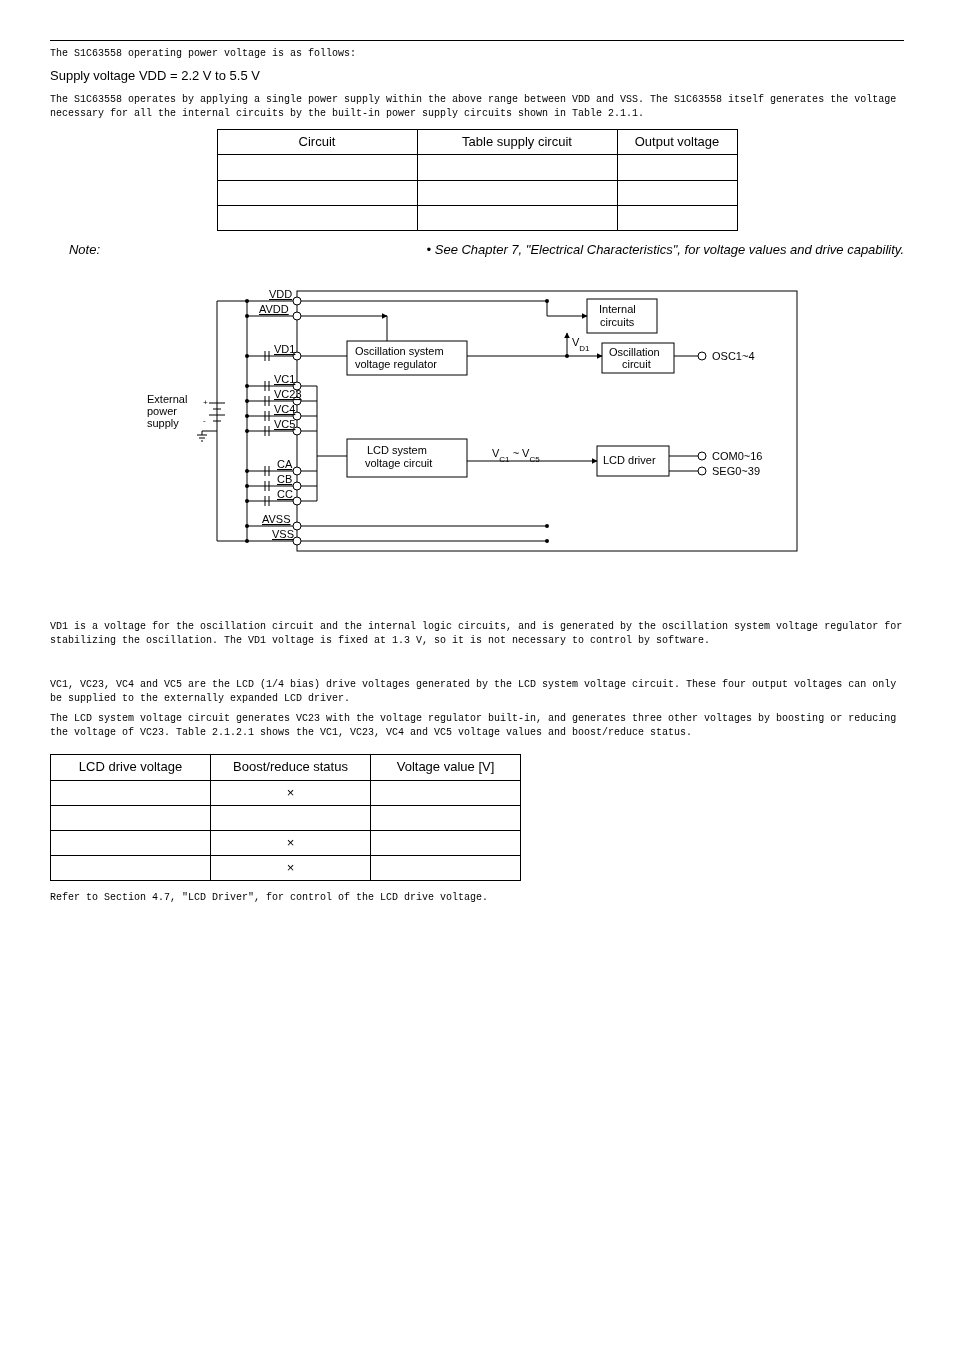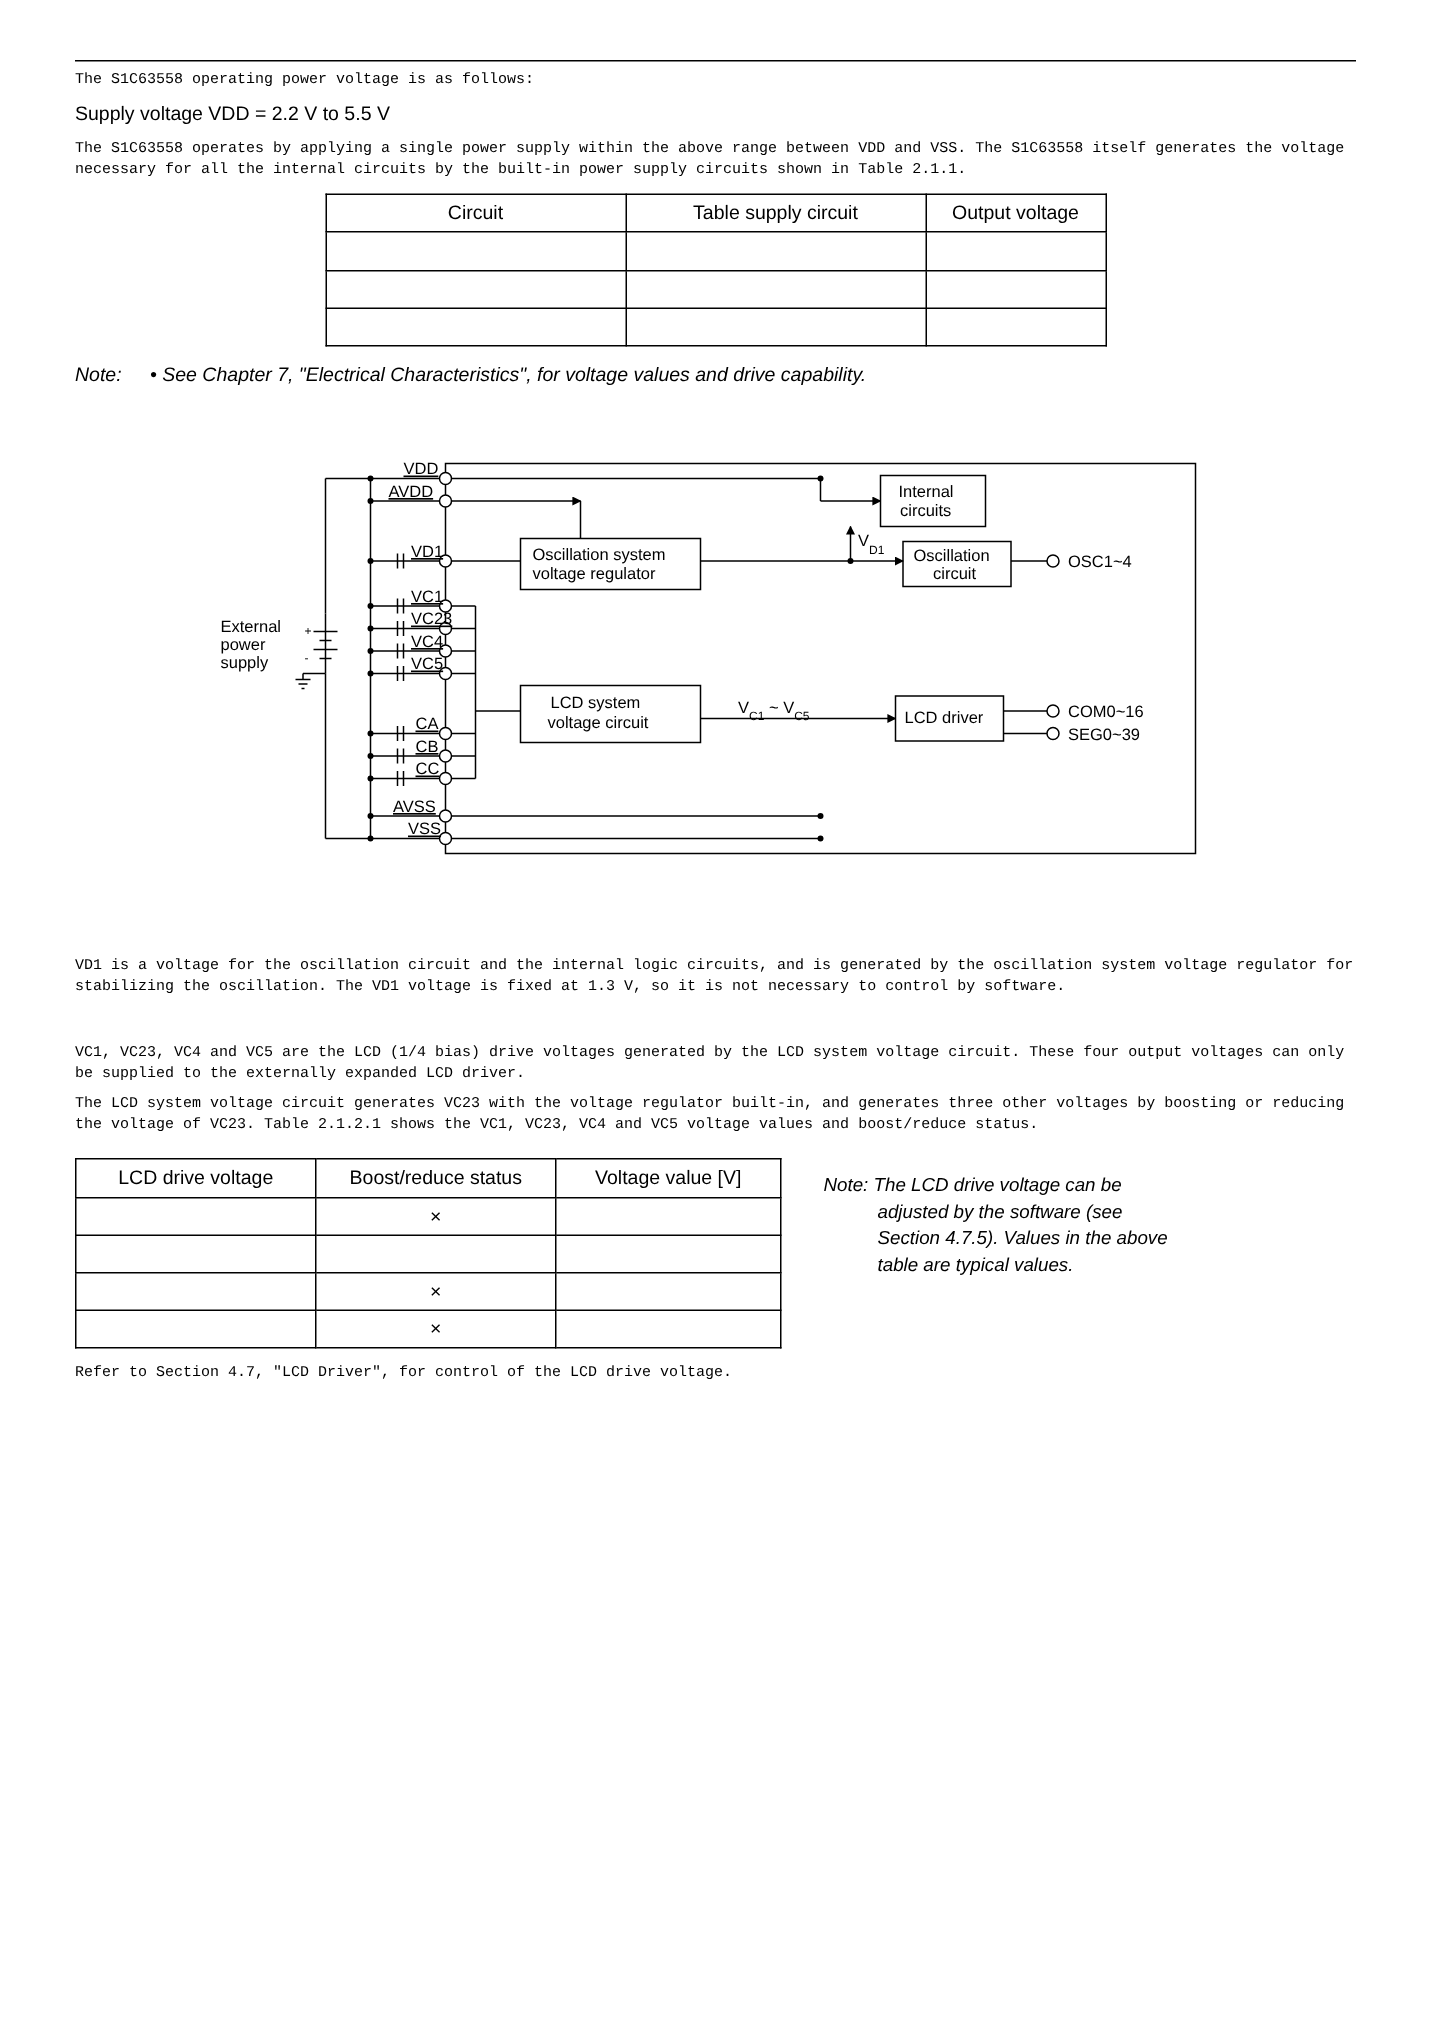--- a/index.html
+++ b/index.html
@@ -25,40 +25,41 @@
     border: 1px solid #000;
     padding: 3px 12px;
     text-align: center;
     font-weight: normal;
   }
   table.circuit th { font-weight: normal; }
   .note-block {
     font-family: Arial, Helvetica, sans-serif;
     font-style: italic;
     font-size: 13px;
-    margin: 10px 0 28px 0;
+    margin: 10px 0 10px 0;
     display: flex;
+    text-align: right;
   }
   .note-block .label { flex: 0 0 50px; }
   .note-block .items { flex: 1; }
   .note-block .items div { margin-bottom: 2px; }
   .diagram-wrap { text-align: center; margin: 10px 0 20px 0; }
   table.lcd {
     border-collapse: collapse;
     font-family: Arial, Helvetica, sans-serif;
     font-size: 13px;
     margin-top: 8px;
   }
   table.lcd th, table.lcd td {
     border: 1px solid #000;
     padding: 3px 14px;
     text-align: center;
     font-weight: normal;
   }
-  .lcd-row { display: flex; align-items: flex-start; gap: 28px; margin-top: 6px;}
+  .lcd-row { display: flex; align-items: flex-start; gap: 6px; margin-top: 6px;}
   .side-note {
     font-family: Arial, Helvetica, sans-serif;
     font-style: italic;
     font-size: 12.5px;
     max-width: 230px;
     padding-top: 18px;
     text-indent: -36px;
     padding-left: 36px;
   }
   .spacer { height: 24px; }
@@ -304,16 +305,15 @@
       <td>×</td>
       <td>&nbsp;</td>
     </tr>
     <tr>
       <td>&nbsp;</td>
       <td>×</td>
       <td>&nbsp;</td>
     </tr>
   </tbody>
     </table>
-  <div class="side-note">Note: The LCD drive voltage can be adjusted by the software (see Section 4.7.5). Values in the above table are typical values.</div>
 </div>
 
 <p class="para" style="margin-top:10px">Refer to Section 4.7, "LCD Driver", for control of the LCD drive voltage.</p>
 
 </body></html>

